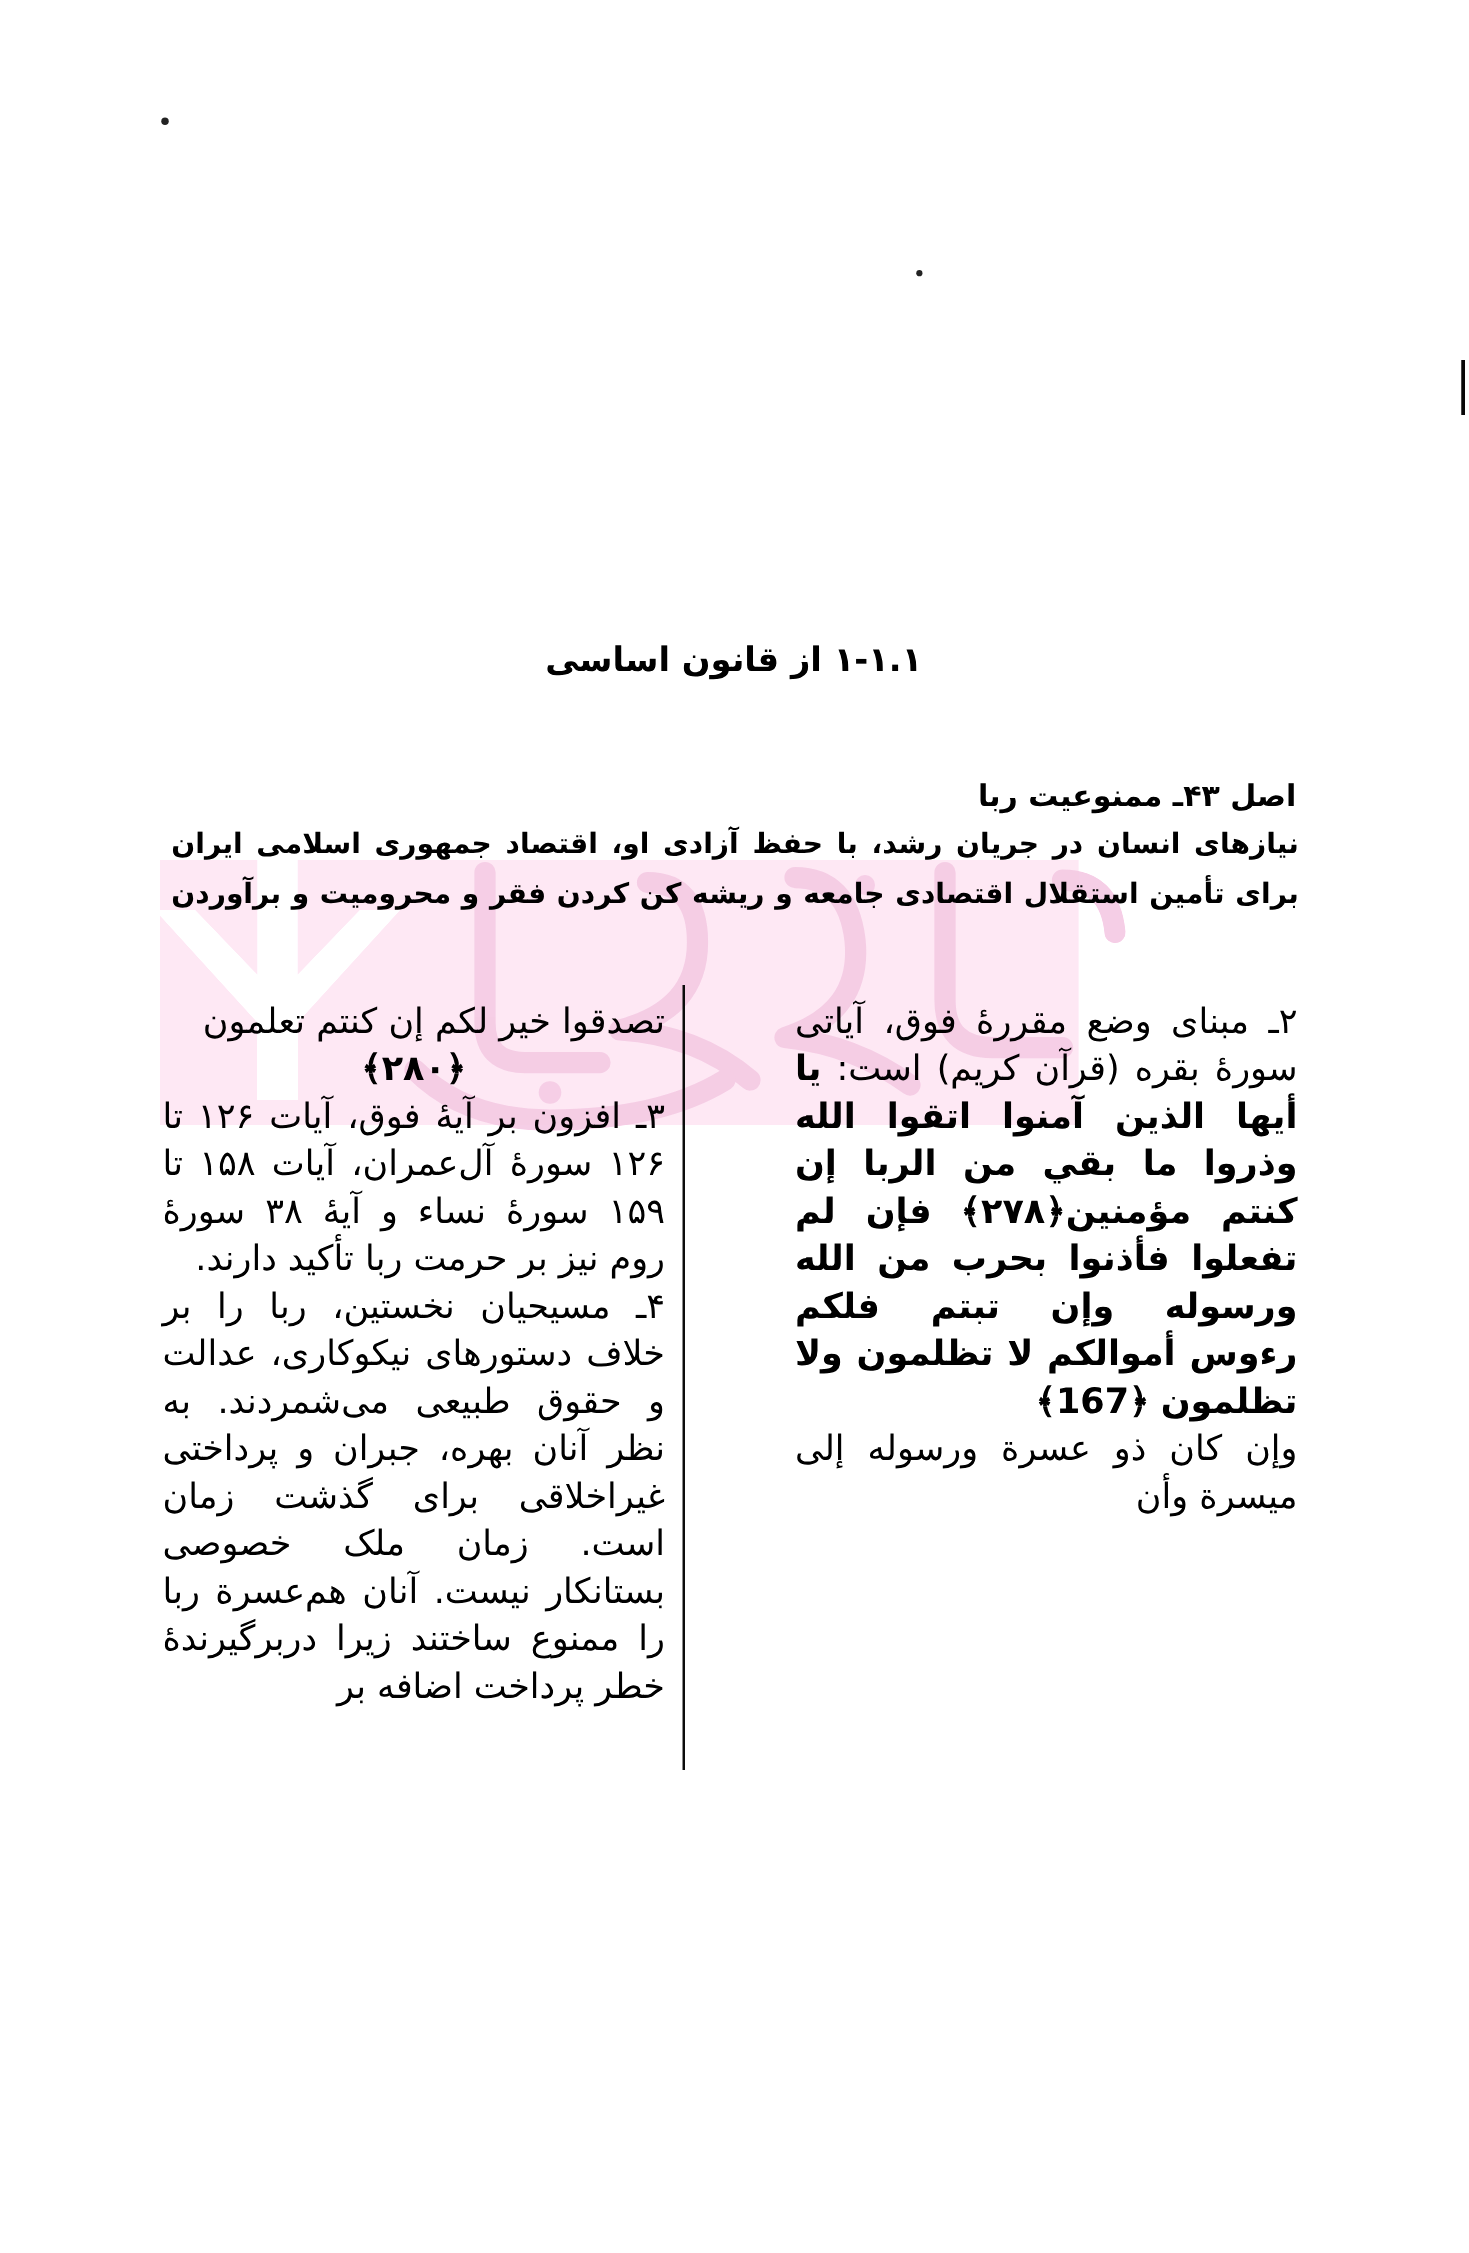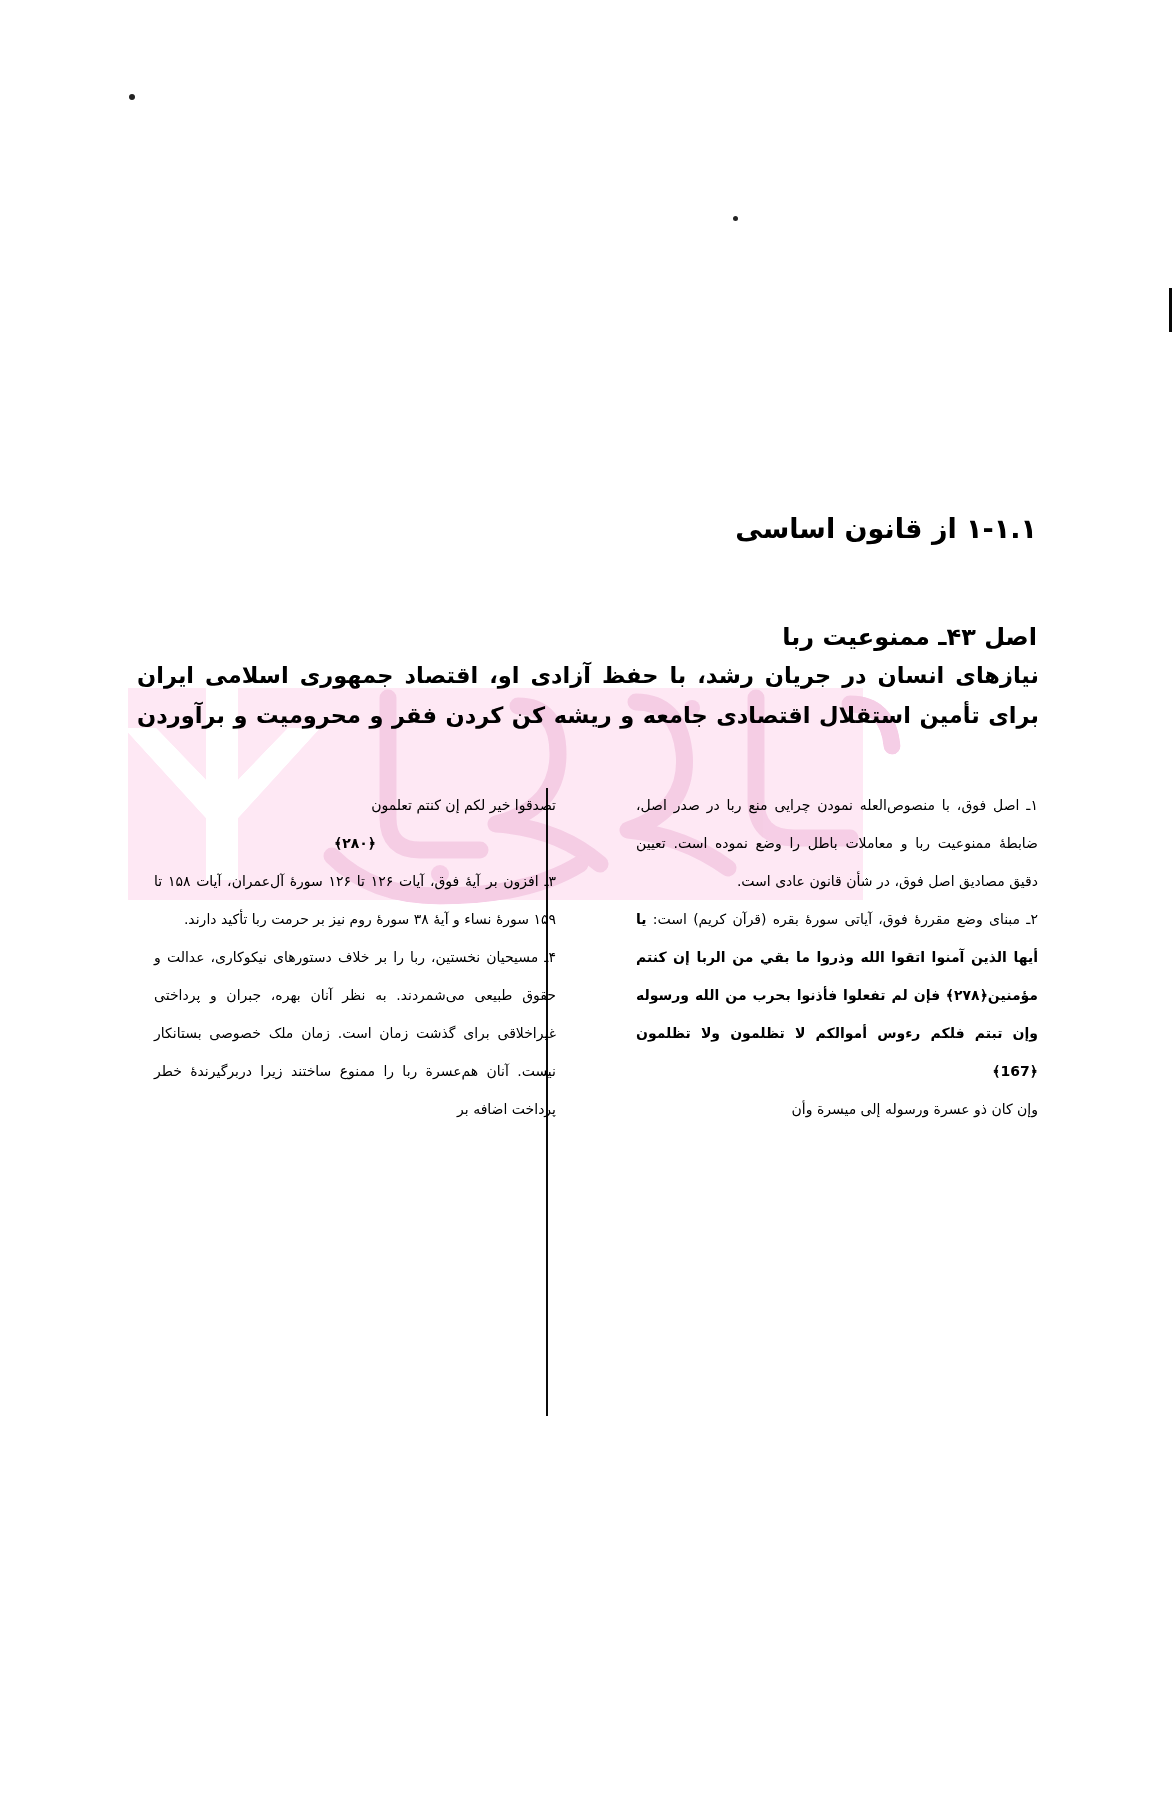--- a/index.html
+++ b/index.html
@@ -23,42 +23,42 @@
   }
   .wm-block{
     position:absolute;left:0;top:0;width:100%;height:100%;
     background:#f3dbe8;opacity:.85;
   }
   .wm-svg{position:absolute;left:-40px;top:-20px;width:830px;height:260px;overflow:visible;}
 
   
   .h-chapter{
     position:absolute;right:138px;top:512px;width:900px;
-    text-align:right;font-weight:bold;font-size:27px;line-height:1.25;
+    text-align:center;font-weight:bold;font-size:27px;line-height:1.25;
     letter-spacing:0px;z-index:3;
   }
   .h-article{
     position:absolute;right:138px;top:622px;width:900px;
     text-align:right;font-weight:bold;font-size:24px;line-height:1.3;z-index:3;
   }
   .intro{
     position:absolute;right:136px;top:655px;width:902px;
     text-align:justify;text-align-last:justify;
     font-weight:bold;font-size:22.5px;line-height:40px;z-index:3;
   }
   .intro p{margin:0;}
 
   
   .cols{
     position:absolute;left:130px;top:786px;width:908px;height:632px;z-index:3;
   }
   .divider{
     position:absolute;left:416px;top:2px;width:2px;height:628px;background:#141414;
   }
-  .col{position:absolute;top:0;width:402px;font-size:14px;line-height:38px;margin-left:24px;}
+  .col{position:absolute;top:12px;width:402px;font-size:28px;line-height:38px;}
   .col-right{right:0;}
   .col-left{left:0;}
   .col p{margin:0;text-align:justify;text-align-last:justify;}
   .col p.lastline-right{text-align-last:right;}
   .col p.centerline{text-align:left;text-align-last:center;}
   .ar-bold{font-weight:bold;}
   .verse-mark{font-weight:bold;}
 
   
   .scanish{filter:contrast(108%);}
@@ -103,21 +103,20 @@
   <div class="intro">
     <p>نیازهای انسان در جریان رشد، با حفظ آزادی او، اقتصاد جمهوری اسلامی ایران</p>
     <p>برای تأمین استقلال اقتصادی جامعه و ریشه کن کردن فقر و محرومیت و برآوردن</p>
   </div>
 
   <div class="cols">
 
     <div class="divider"></div>
 
     <div class="col col-right">
-      <p class="lastline-right">۱ـ اصل فوق، با منصوص‌العله نمودن چرایی منع ربا در صدر اصل، ضابطۀ ممنوعیت ربا و معاملات باطل را وضع نموده است. تعیین دقیق مصادیق اصل فوق، در شأن قانون عادی است.</p>
 
       <p class="lastline-right">
         <span>۲ـ مبنای وضع مقررۀ فوق، آیاتی سورۀ بقره (قرآن کریم) است: </span><span class="ar-bold">یا أیها الذین آمنوا اتقوا الله وذروا ما بقي من الربا إن کنتم مؤمنین</span><span class="verse-mark">﴿<span>۲۷۸</span>﴾</span> <span class="ar-bold">فإن لم تفعلوا فأذنوا بحرب من الله ورسوله  وإن تبتم فلکم رءوس أموالکم لا تظلمون ولا تظلمون</span> <span class="verse-mark">﴿<span>167</span>﴾</span>
       </p>
 
       <p class="lastline-right">وإن کان ذو عسرة ورسوله إلی میسرة  وأن</p>
     </div>
 
     <div class="col col-left">
       <p class="lastline-right">تصدقوا  خیر  لکم   إن کنتم  تعلمون</p>

